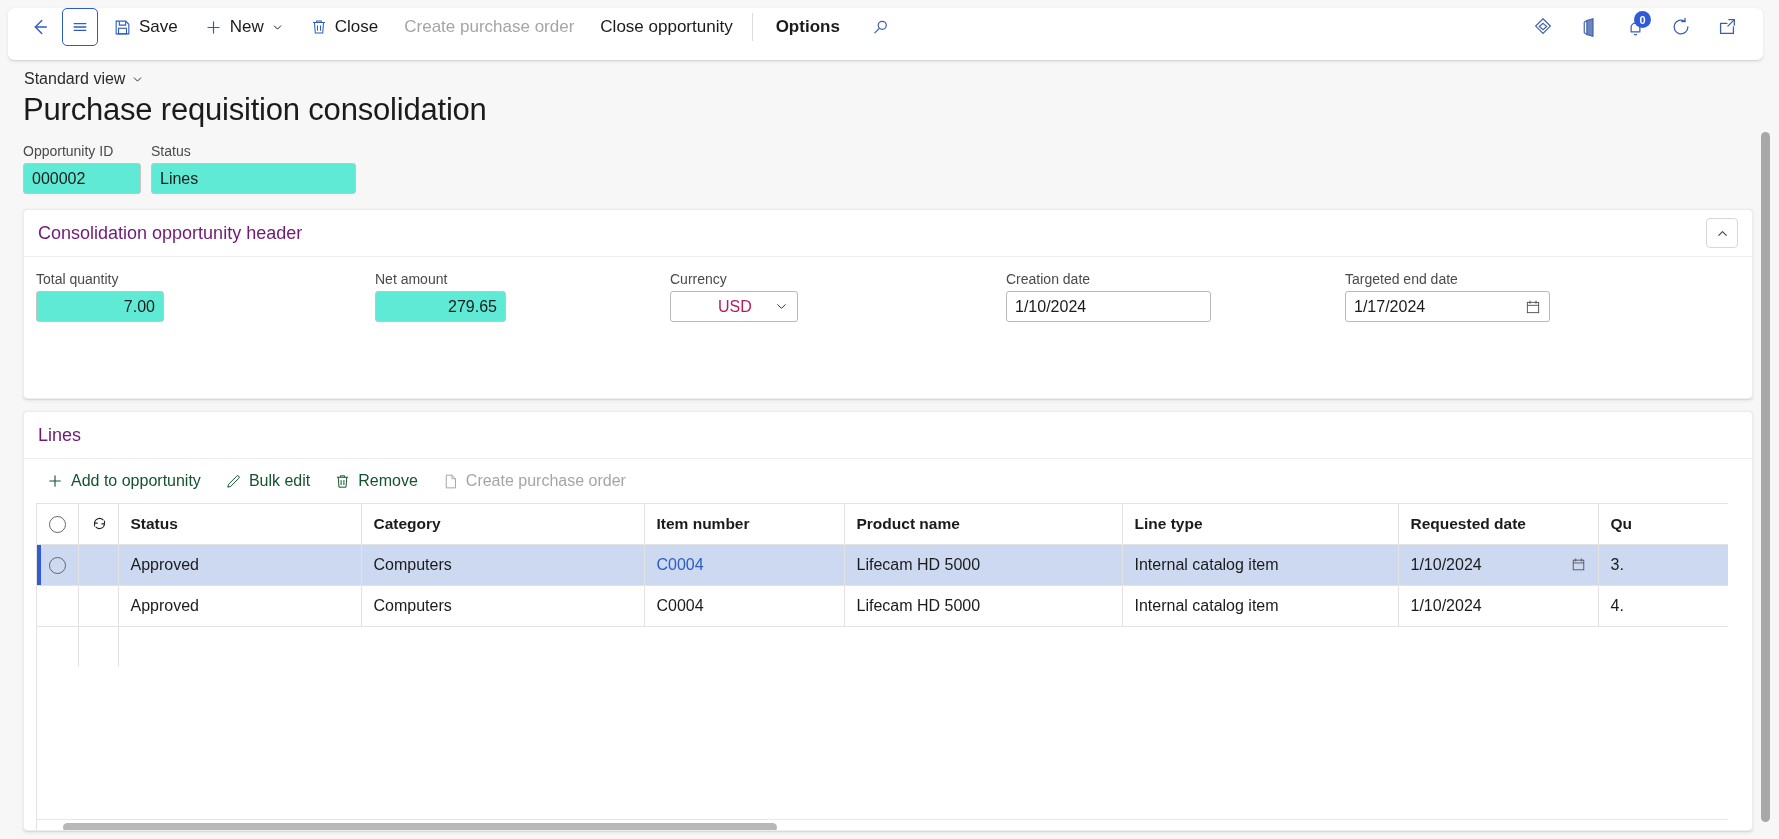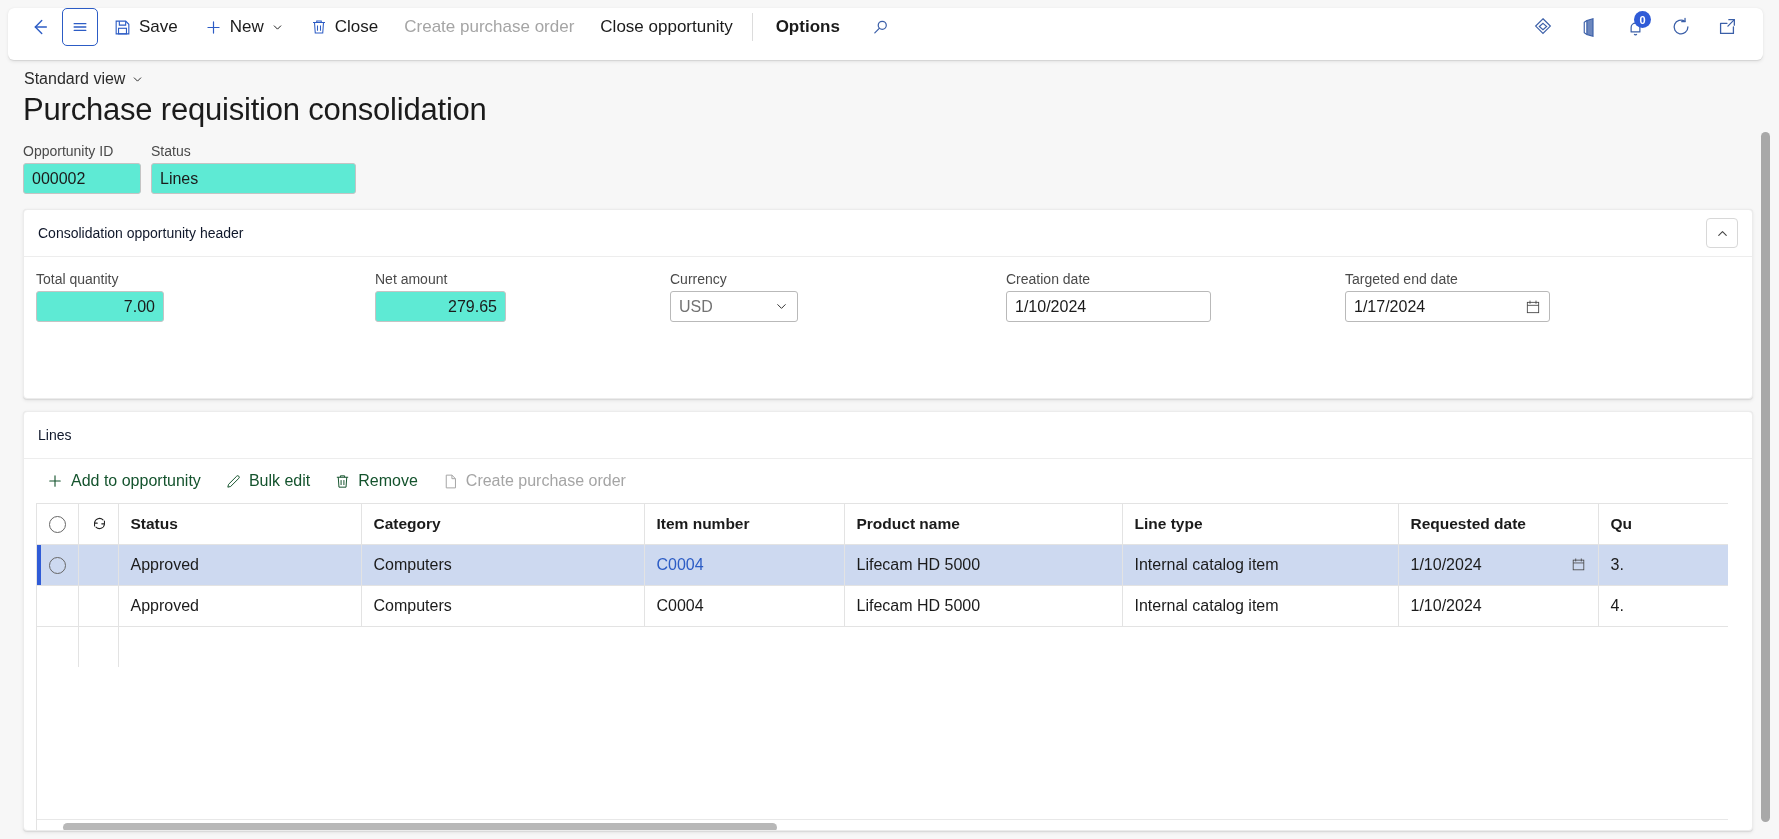--- a/index.html
+++ b/index.html
@@ -84,33 +84,33 @@
     font-size: 14px; color: #4a4a4a; margin-bottom: 3px; line-height: 17px;
   }
   .fld-box {
     height: 31px; border: 1px solid #b9b9b9; border-radius: 3px;
     background: #ffffff; display: flex; align-items: center;
     padding: 0 8px; font-size: 16px; color: #1b1b1b;
   }
   .fld-box.readonly { background: #5eead4; border-color: #c4c4c4; }
   .fld-box.num { justify-content: flex-end; }
   .fld-box .lnk { color: #2c5cc5; }
-  .fld-box .sel { color: #737373; flex: 1; }
+  .fld-box .sel { color: #be185d; flex: 1; margin-left: 39px; }
 
   
   .card {
     position: absolute; left: 23px;
     background: #ffffff; border-radius: 4px;
     border: 1px solid #ececec;
     box-shadow: 0 0.3px 0.9px rgba(0,0,0,0.07), 0 1.6px 3.6px rgba(0,0,0,0.07);
   }
   .card-header {
     height: 47px; display: flex; align-items: center;
     padding: 0 14px 0 14px; border-bottom: 1px solid #ededed;
-    font-size: 14px; color: #0f172a;
+    font-size: 18px; color: #701a75;
   }
   .card-header .spacer { flex: 1; }
   .collapse-btn {
     width: 32px; height: 30px; border: 1px solid #d8d8d8; border-radius: 4px;
     display: flex; align-items: center; justify-content: center;
     cursor: pointer; color: #444; background: #fff;
   }
 
   
   #card-consolidation { top: 209px; width: 1730px; height: 190px; }

